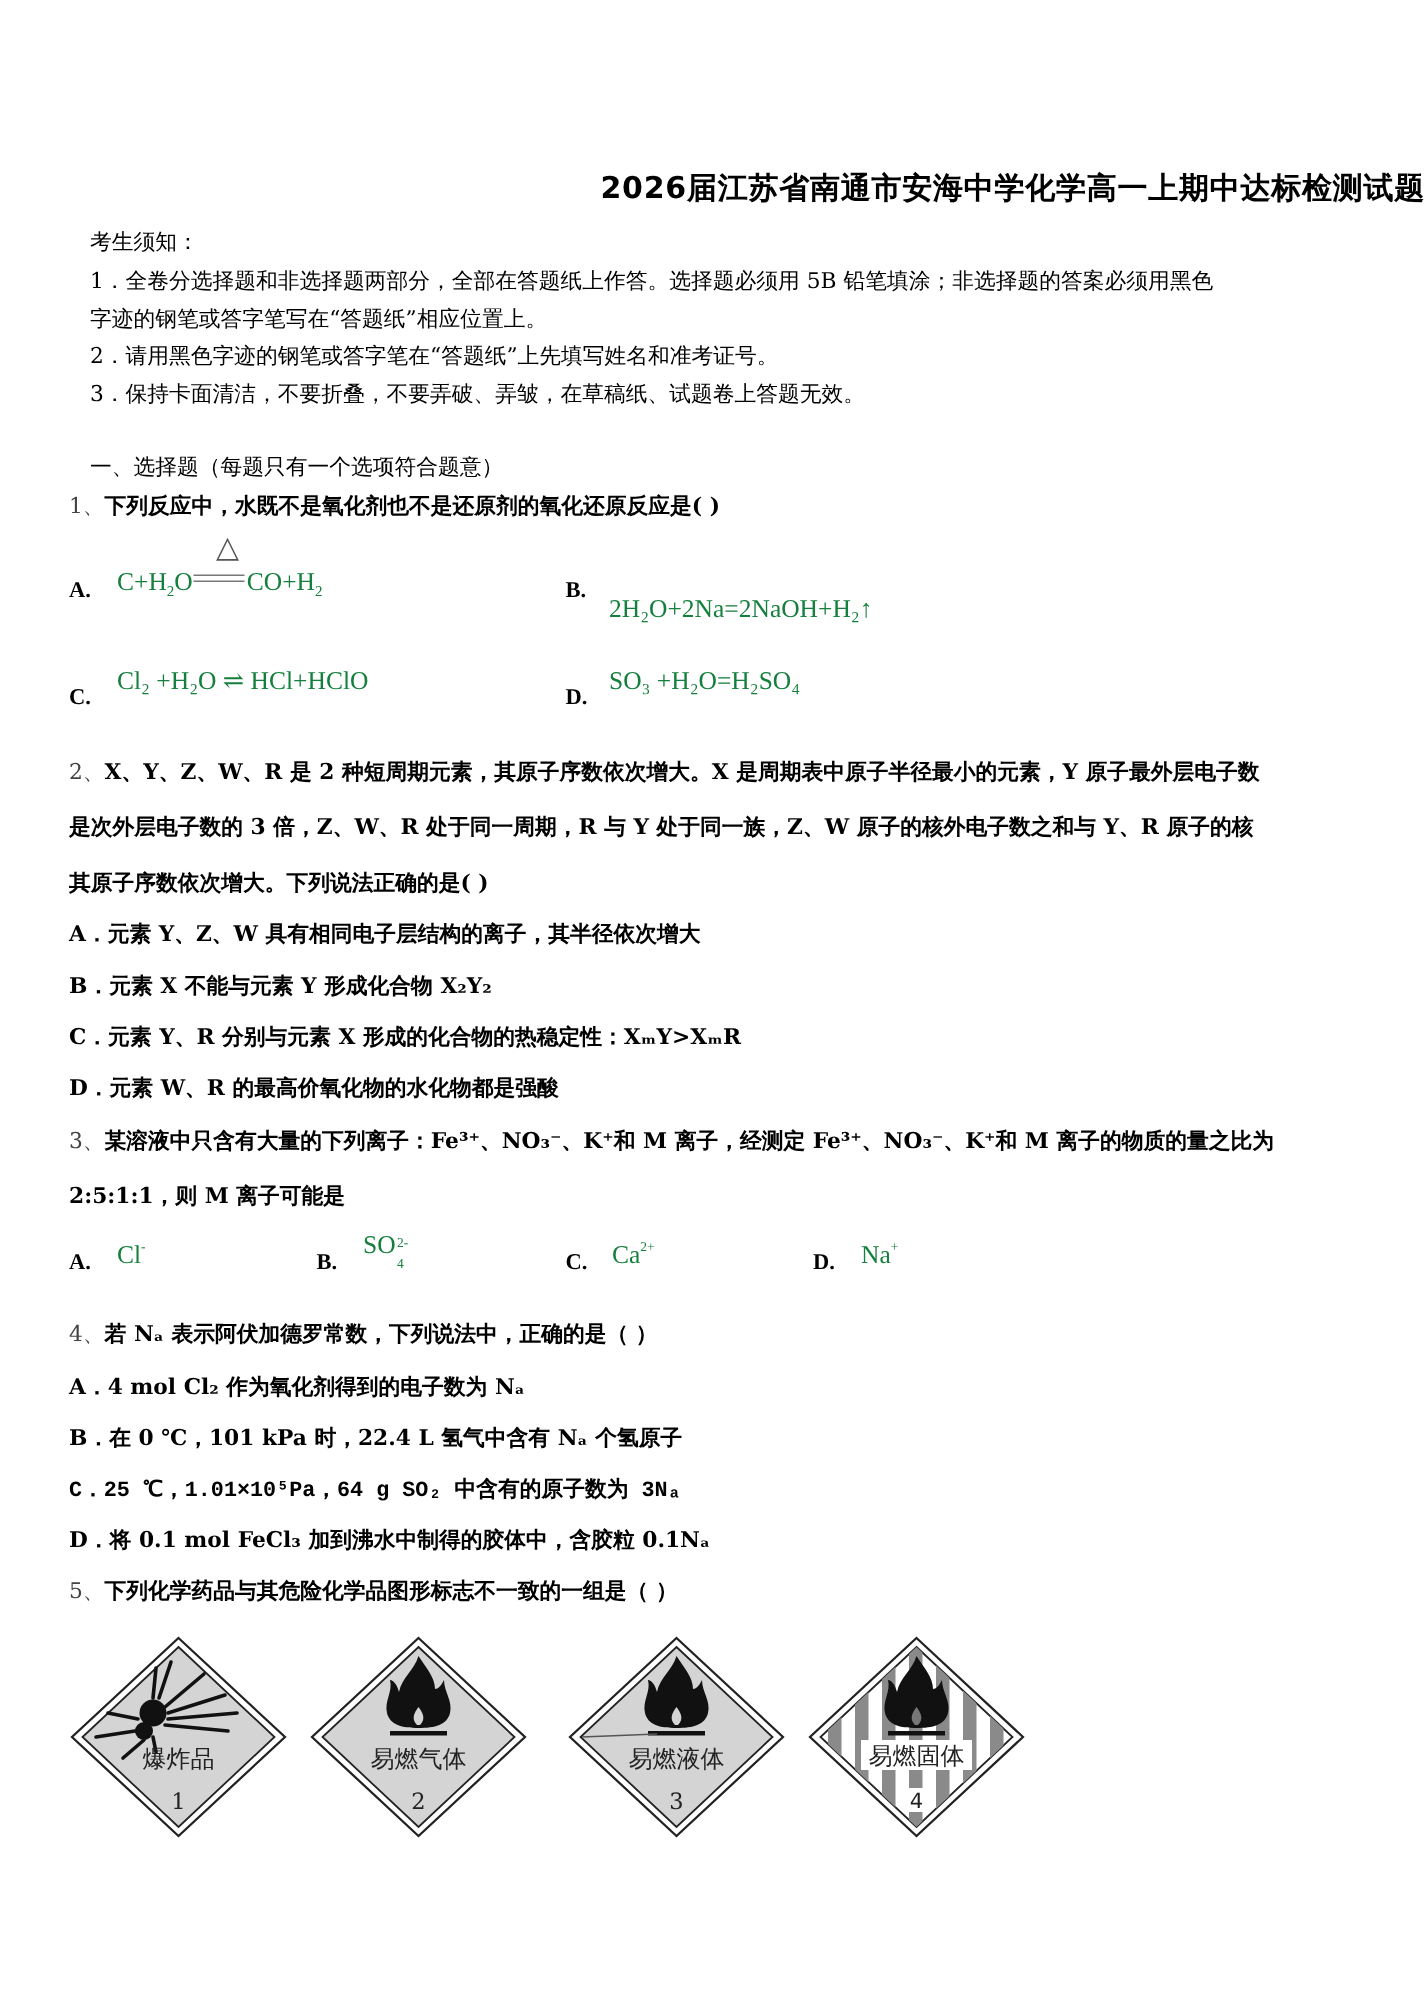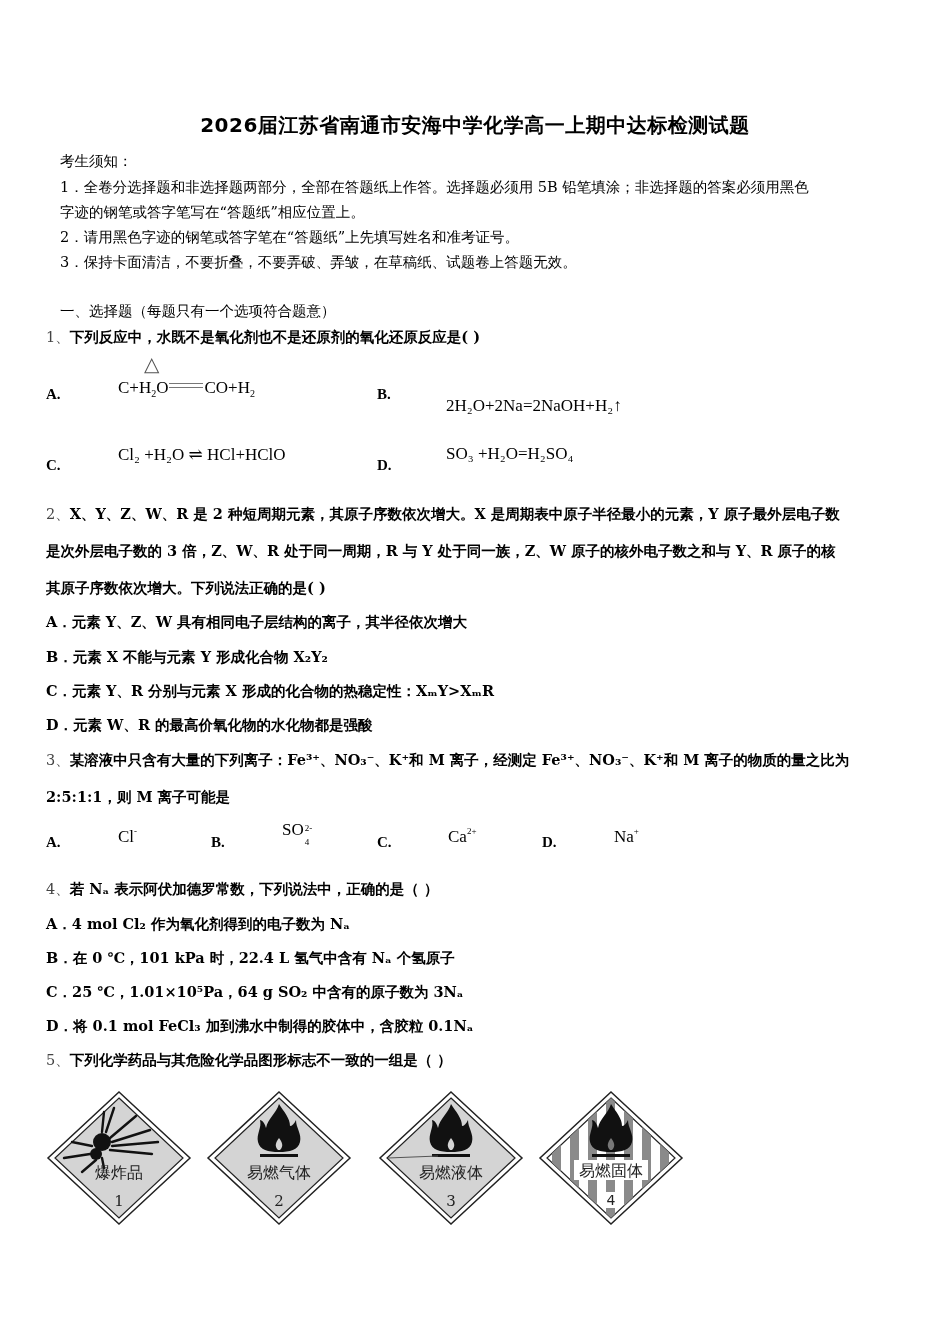--- a/index.html
+++ b/index.html
@@ -1,26 +1,26 @@
 <!DOCTYPE html>
 <html><head>
 <meta charset="utf-8">
 <style>
   html, body { margin: 0; padding: 0; background: #ffffff; }
   body { width: 950px; height: 1344px; position: relative; overflow: hidden;
          font-family: "DejaVu Serif", "Liberation Serif", serif; color: #000; }
   .abs { position: absolute; white-space: nowrap; }
-  .title { left: 0; width: 950px; top: 112px; text-align: center;
+  .title { left: 0; width: 950px; top: 112px; text-align: right;
            font-family: "DejaVu Sans", "Liberation Sans", sans-serif;
            font-weight: bold; font-size: 20px; letter-spacing: 0.5px; }
   .txt { font-size: 14.5px; left: 60px; }
   .q { font-size: 14.5px; left: 46px; font-weight: bold; }
   .q .num { font-weight: normal; color: #444; }
   .formula { font-family: "Liberation Serif", "DejaVu Serif", serif;
-             color: #000000; font-size: 17px; margin-left: 40px; }
+             color: #15803d; font-size: 17px; }
   .formula sub { font-size: 10px; vertical-align: -4px; }
   .formula sup { font-size: 9px; vertical-align: 8px; }
   .optlabel { font-weight: bold; font-size: 15px; font-family: "Liberation Serif", serif; }
   .delta { font-size: 20px; color: #555; }
   .eqdouble { display: inline-block; width: 34px; border-top: 1.5px solid #777;
               border-bottom: 1.5px solid #777; height: 3px; vertical-align: 5px;
               margin: 0 1px; }
   .sign { position: absolute; text-align: right; }
 </style>
 </head>
@@ -80,21 +80,21 @@
 <div class="abs formula" style="left:408px; top:826px;"><span>Ca</span><sup>2+</sup></div>
 
 <div class="abs optlabel" style="left:542px; top:834px;">D.</div>
 <div class="abs formula" style="left:574px; top:826px;"><span>Na</span><sup>+</sup></div>
 
 <div class="abs q" style="top:880px;">
   <span class="num">4、</span><span>若 Nₐ 表示阿伏加德罗常数，下列说法中，正确的是（    ）</span>
 </div>
 <div class="abs q" style="top:915px;">A．4 mol Cl₂ 作为氧化剂得到的电子数为 Nₐ</div>
 <div class="abs q" style="top:949px;">B．在 0 ℃，101 kPa 时，22.4 L 氢气中含有 Nₐ 个氢原子</div>
-<div class="abs q" style="top:983px;">C．25 ℃，1.01×10⁵Pa，64 g SO₂ 中含有的原子数为 3Nₐ</div>
+<div class="abs q" style="top:983px;font-family:Liberation Mono, monospace;">C．25 ℃，1.01×10⁵Pa，64 g SO₂ 中含有的原子数为 3Nₐ</div>
 <div class="abs q" style="top:1017px;">D．将 0.1 mol FeCl₃ 加到沸水中制得的胶体中，含胶粒 0.1Nₐ</div>
 
 <div class="abs q" style="top:1051px;">
   <span class="num">5、</span><span>下列化学药品与其危险化学品图形标志不一致的一组是（    ）</span>
 </div>
 
 <div class="sign" style="left:46px; top:1090px; width:146px; height:136px;">
   <svg width="146" height="136" viewBox="0 0 146 136">
     <polygon points="73,2 144,68 73,134 2,68" fill="#fff" stroke="#222" stroke-width="1.5"></polygon>
     <polygon points="73,8 137,68 73,128 9,68" fill="#d4d4d4" stroke="#222" stroke-width="1.2"></polygon>

